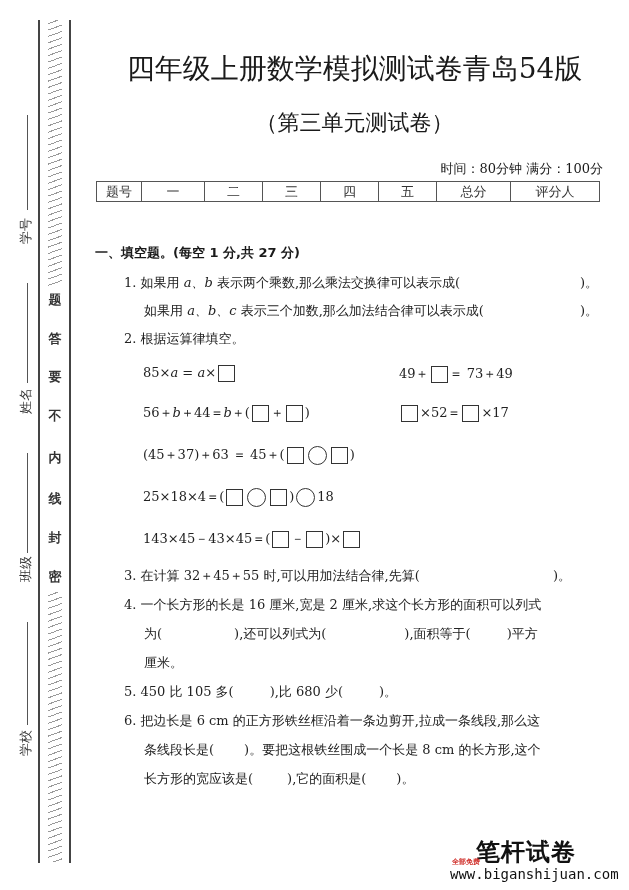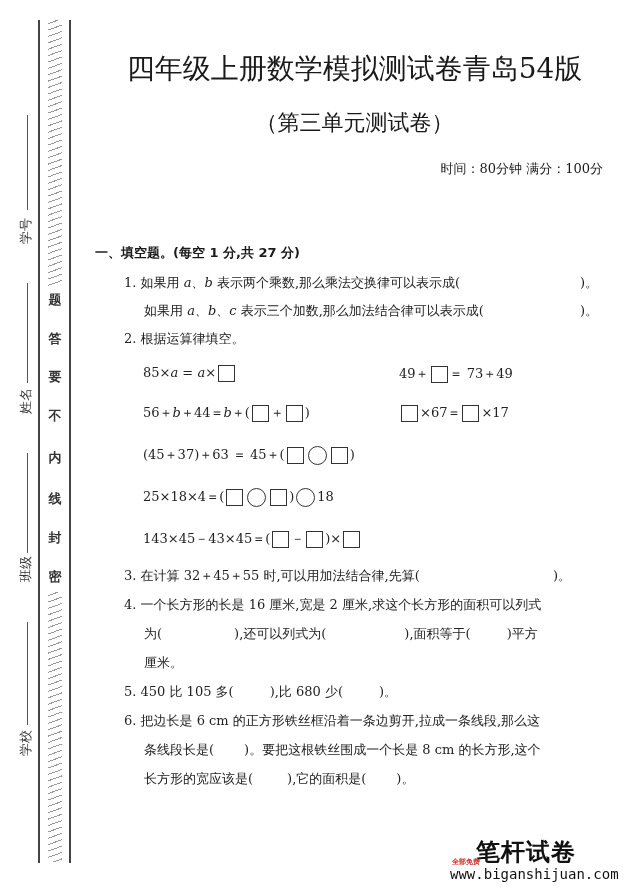--- a/index.html
+++ b/index.html
@@ -70,20 +70,30 @@
   <div class="seal-char" style="top:529px;">封</div>
   <div class="seal-char" style="top:568px;">密</div>
 </div>
 
 <div class="abs title">四年级上册数学模拟测试卷青岛54版</div>
 <div class="abs subtitle">（第三单元测试卷）</div>
 <div class="abs timeinfo">时间：80分钟  满分：100分</div>
 
 <table class="score">
   <tbody>
+      <tr>
+    <td style="width:44px">题号</td>
+    <td style="width:62px">一</td>
+    <td style="width:57px">二</td>
+    <td style="width:57px">三</td>
+    <td style="width:57px">四</td>
+    <td style="width:57px">五</td>
+    <td style="width:73px">总分</td>
+    <td>评分人</td>
+  </tr>
 </tbody>
   </table>
 
 <div class="abs section-head">一、填空题。(每空 1 分,共 27 分)</div>
 
 <div class="line" style="left:124px; top:274px;">
   <span>1.</span>
   <span>如果用 </span><i class="v">a、b</i><span> 表示两个乘数,那么乘法交换律可以表示成(</span>
 </div>
 <div class="line" style="left:580px; top:274px;">)。</div>
@@ -102,21 +112,21 @@
   <span>85×</span><i class="v">a</i><span> = </span><i class="v">a</i><span>×</span><span class="box"></span>
 </div>
 <div class="line math" style="left:399px; top:365px;">
   <span>49＋</span><span class="box"></span><span>＝ 73＋49</span>
 </div>
 
 <div class="line math" style="left:143px; top:404px;">
   <span>56＋</span><i class="v">b</i><span>＋44＝</span><i class="v">b</i><span>＋(</span><span class="box"></span><span>＋</span><span class="box"></span><span>)</span>
 </div>
 <div class="line math" style="left:399px; top:404px;">
-  <span class="box"></span><span>×67＝</span><span class="box"></span><span>×17</span>
+  <span class="box"></span><span>×52＝</span><span class="box"></span><span>×17</span>
 </div>
 
 <div class="line math" style="left:143px; top:446px;">
   <span>(45＋37)＋63 ＝ 45＋(</span><span class="box"></span><span class="circle"></span><span class="box"></span><span>)</span>
 </div>
 
 <div class="line math" style="left:143px; top:488px;">
   <span>25×18×4＝(</span><span class="box"></span><span class="circle"></span><span class="box"></span><span>)</span><span class="circle"></span><span>18</span>
 </div>
 

